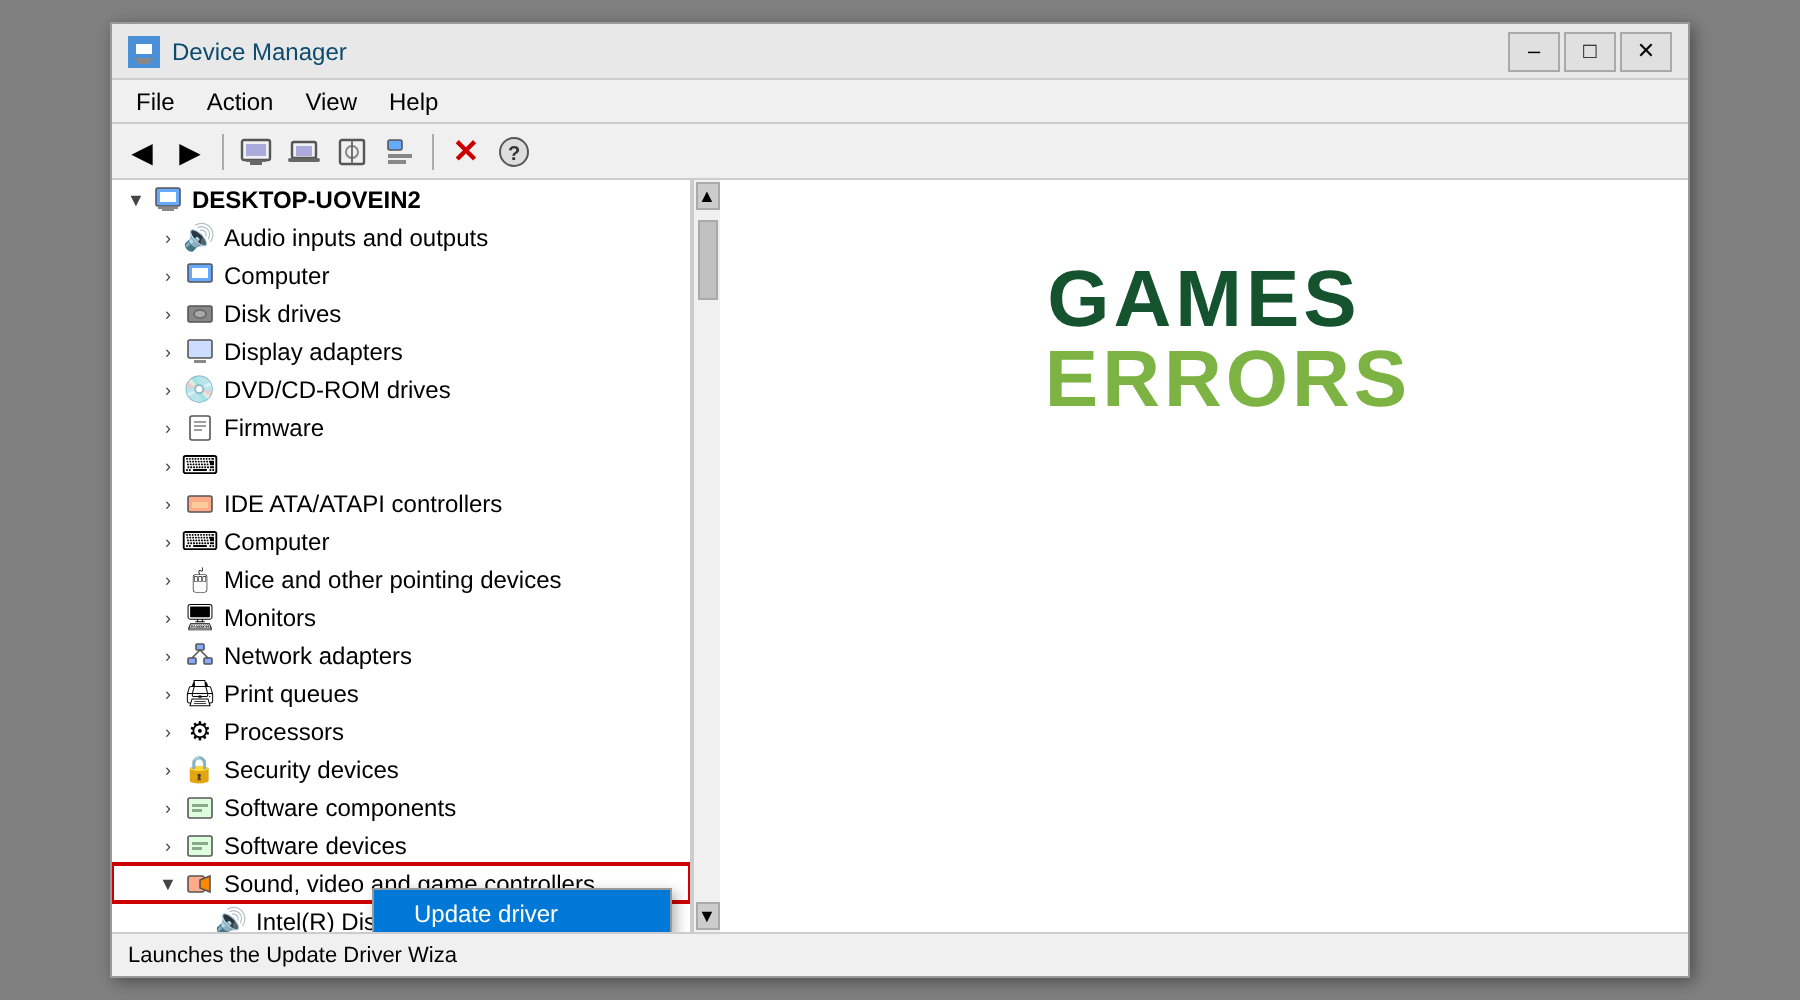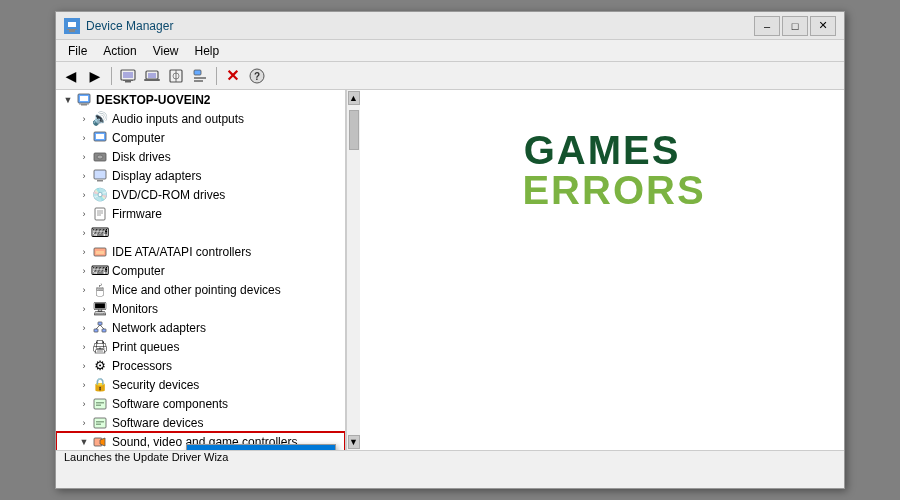--- a/index.html
+++ b/index.html
@@ -172,24 +172,25 @@
       flex-shrink: 0;
       display: inline-flex;
       align-items: center;
       justify-content: center;
       font-size: 13px;
     }
     .item-label {
       font-size: 12px;
     }
     .status-bar {
-      height: 38px;
+      height: 22px;
       background: #f0f0f0;
       border-top: 1px solid #ccc;
       display: flex;
+      align-items: center;
       padding: 0 8px;
       font-size: 11px;
       color: #000;
     }
     
     .red-outline {
       outline: 2px solid #cc0000;
       outline-offset: -1px;
     }
     

